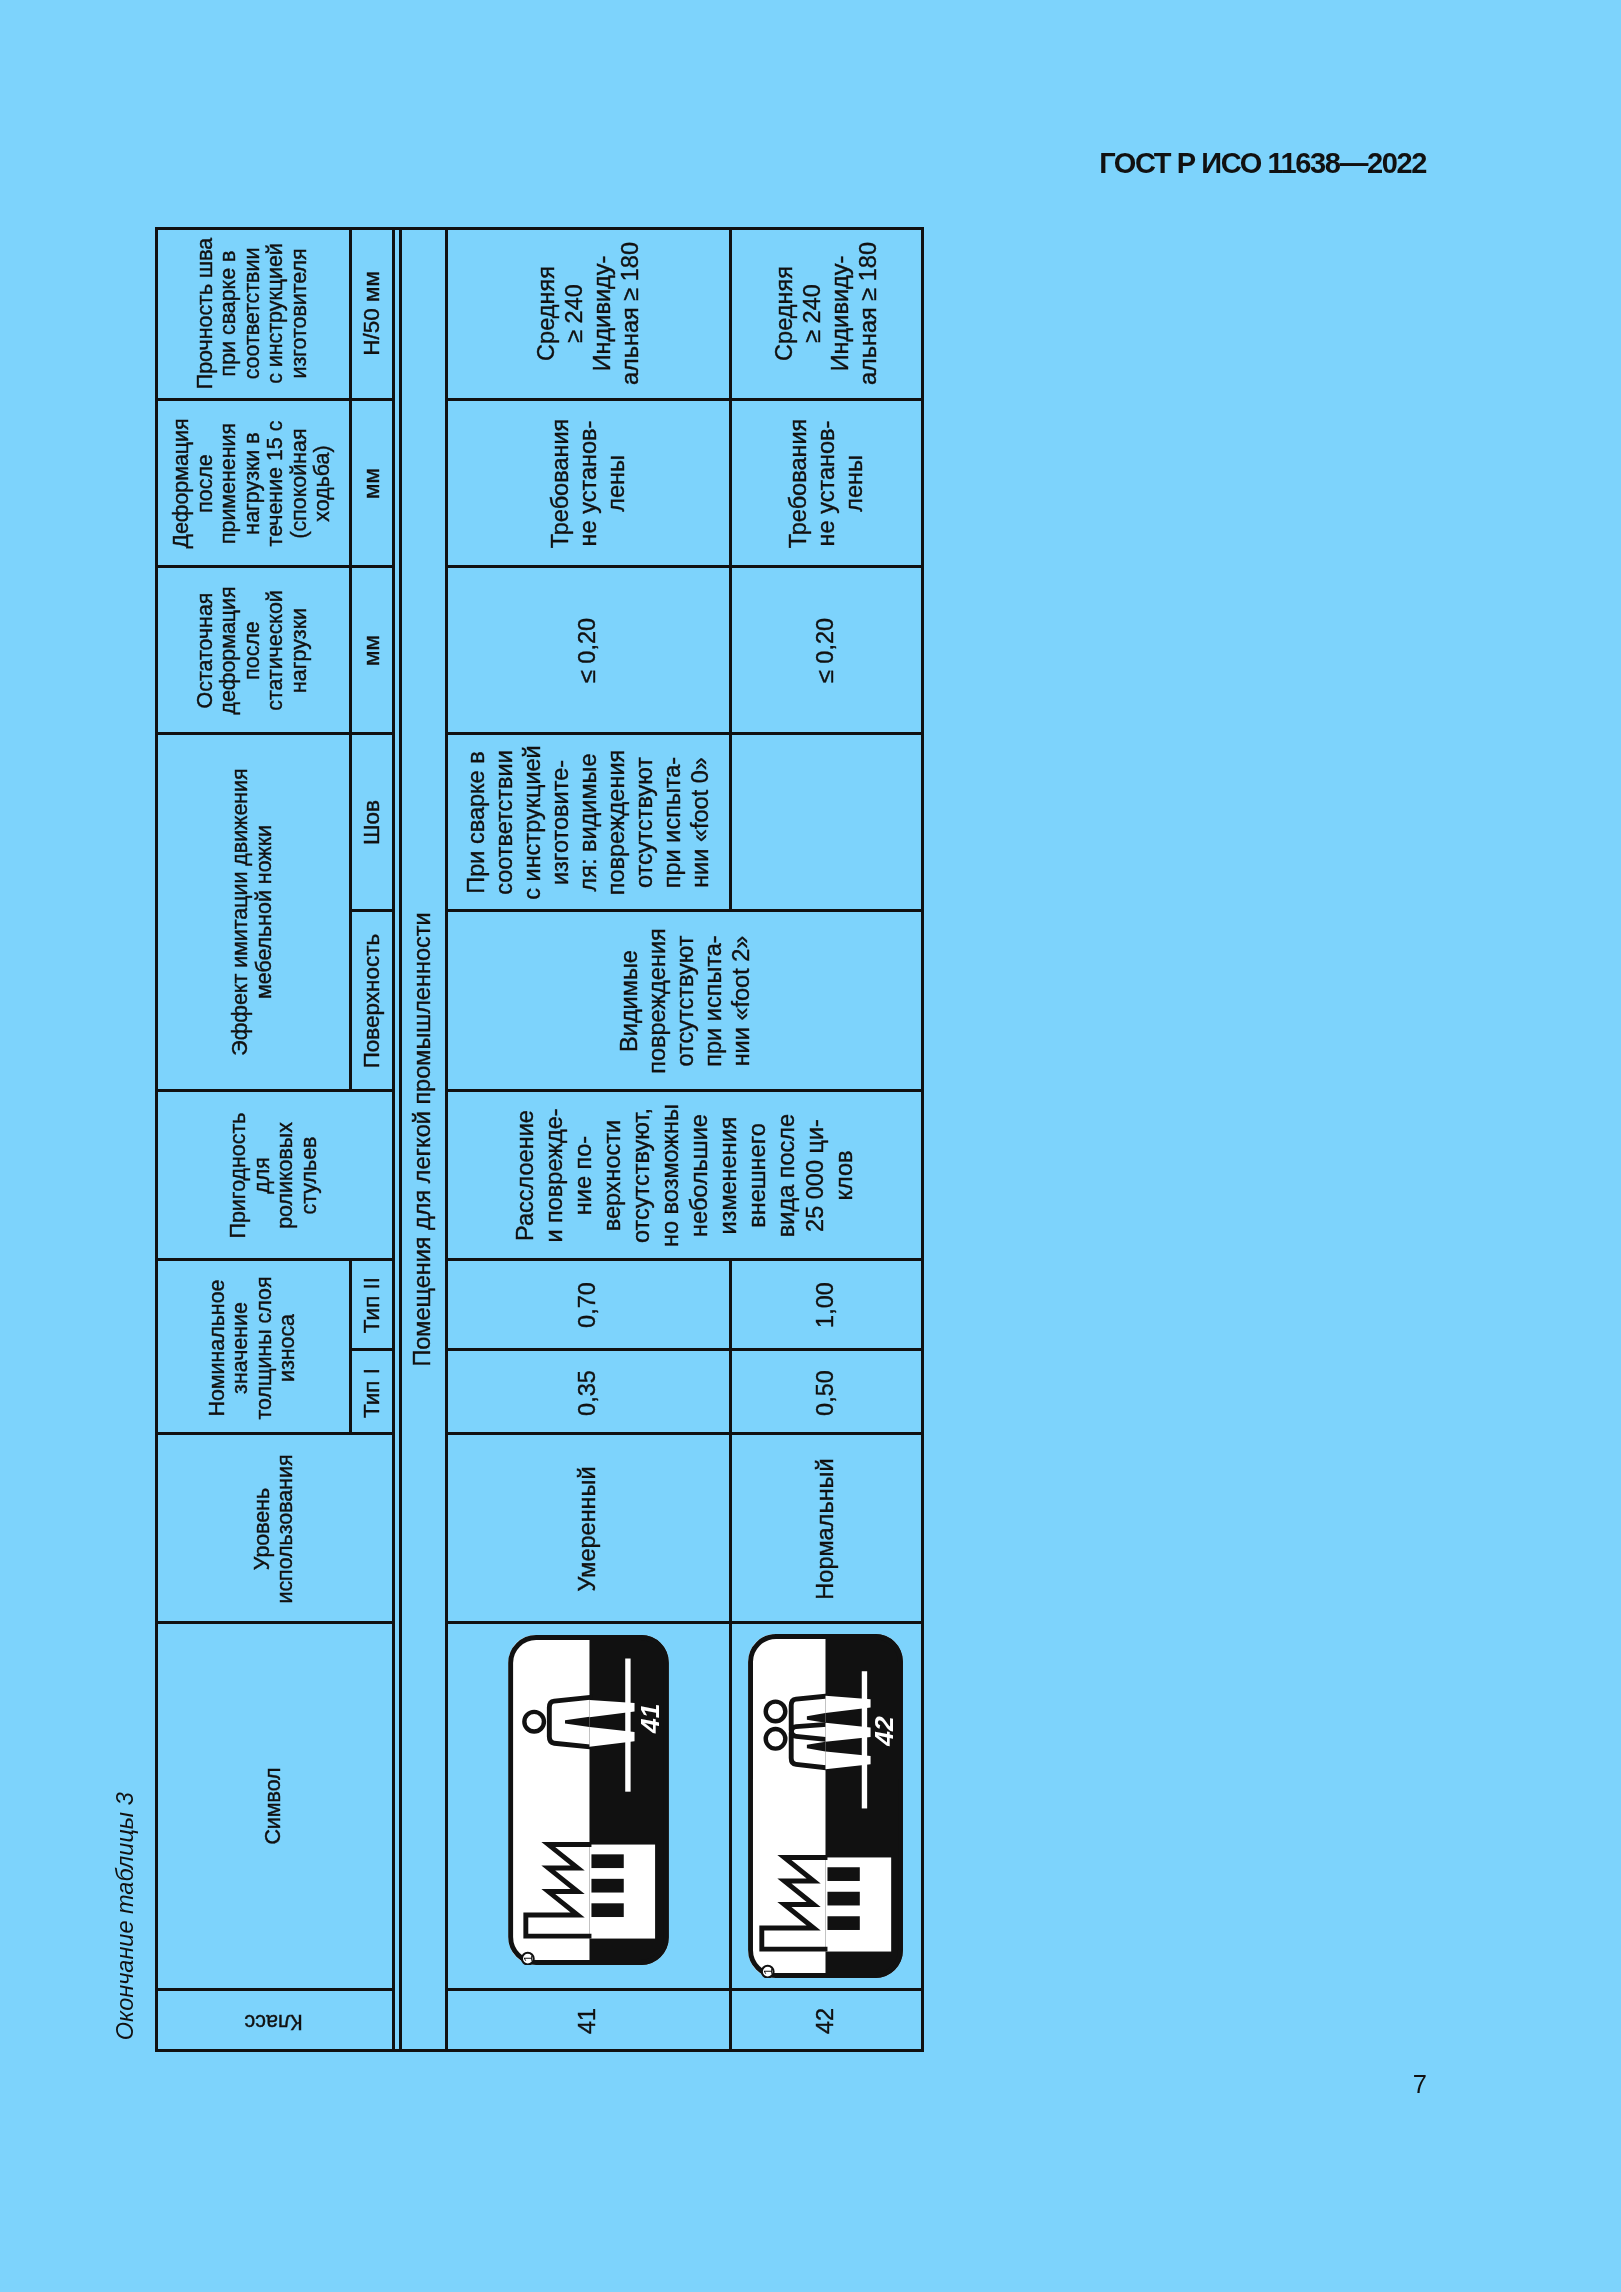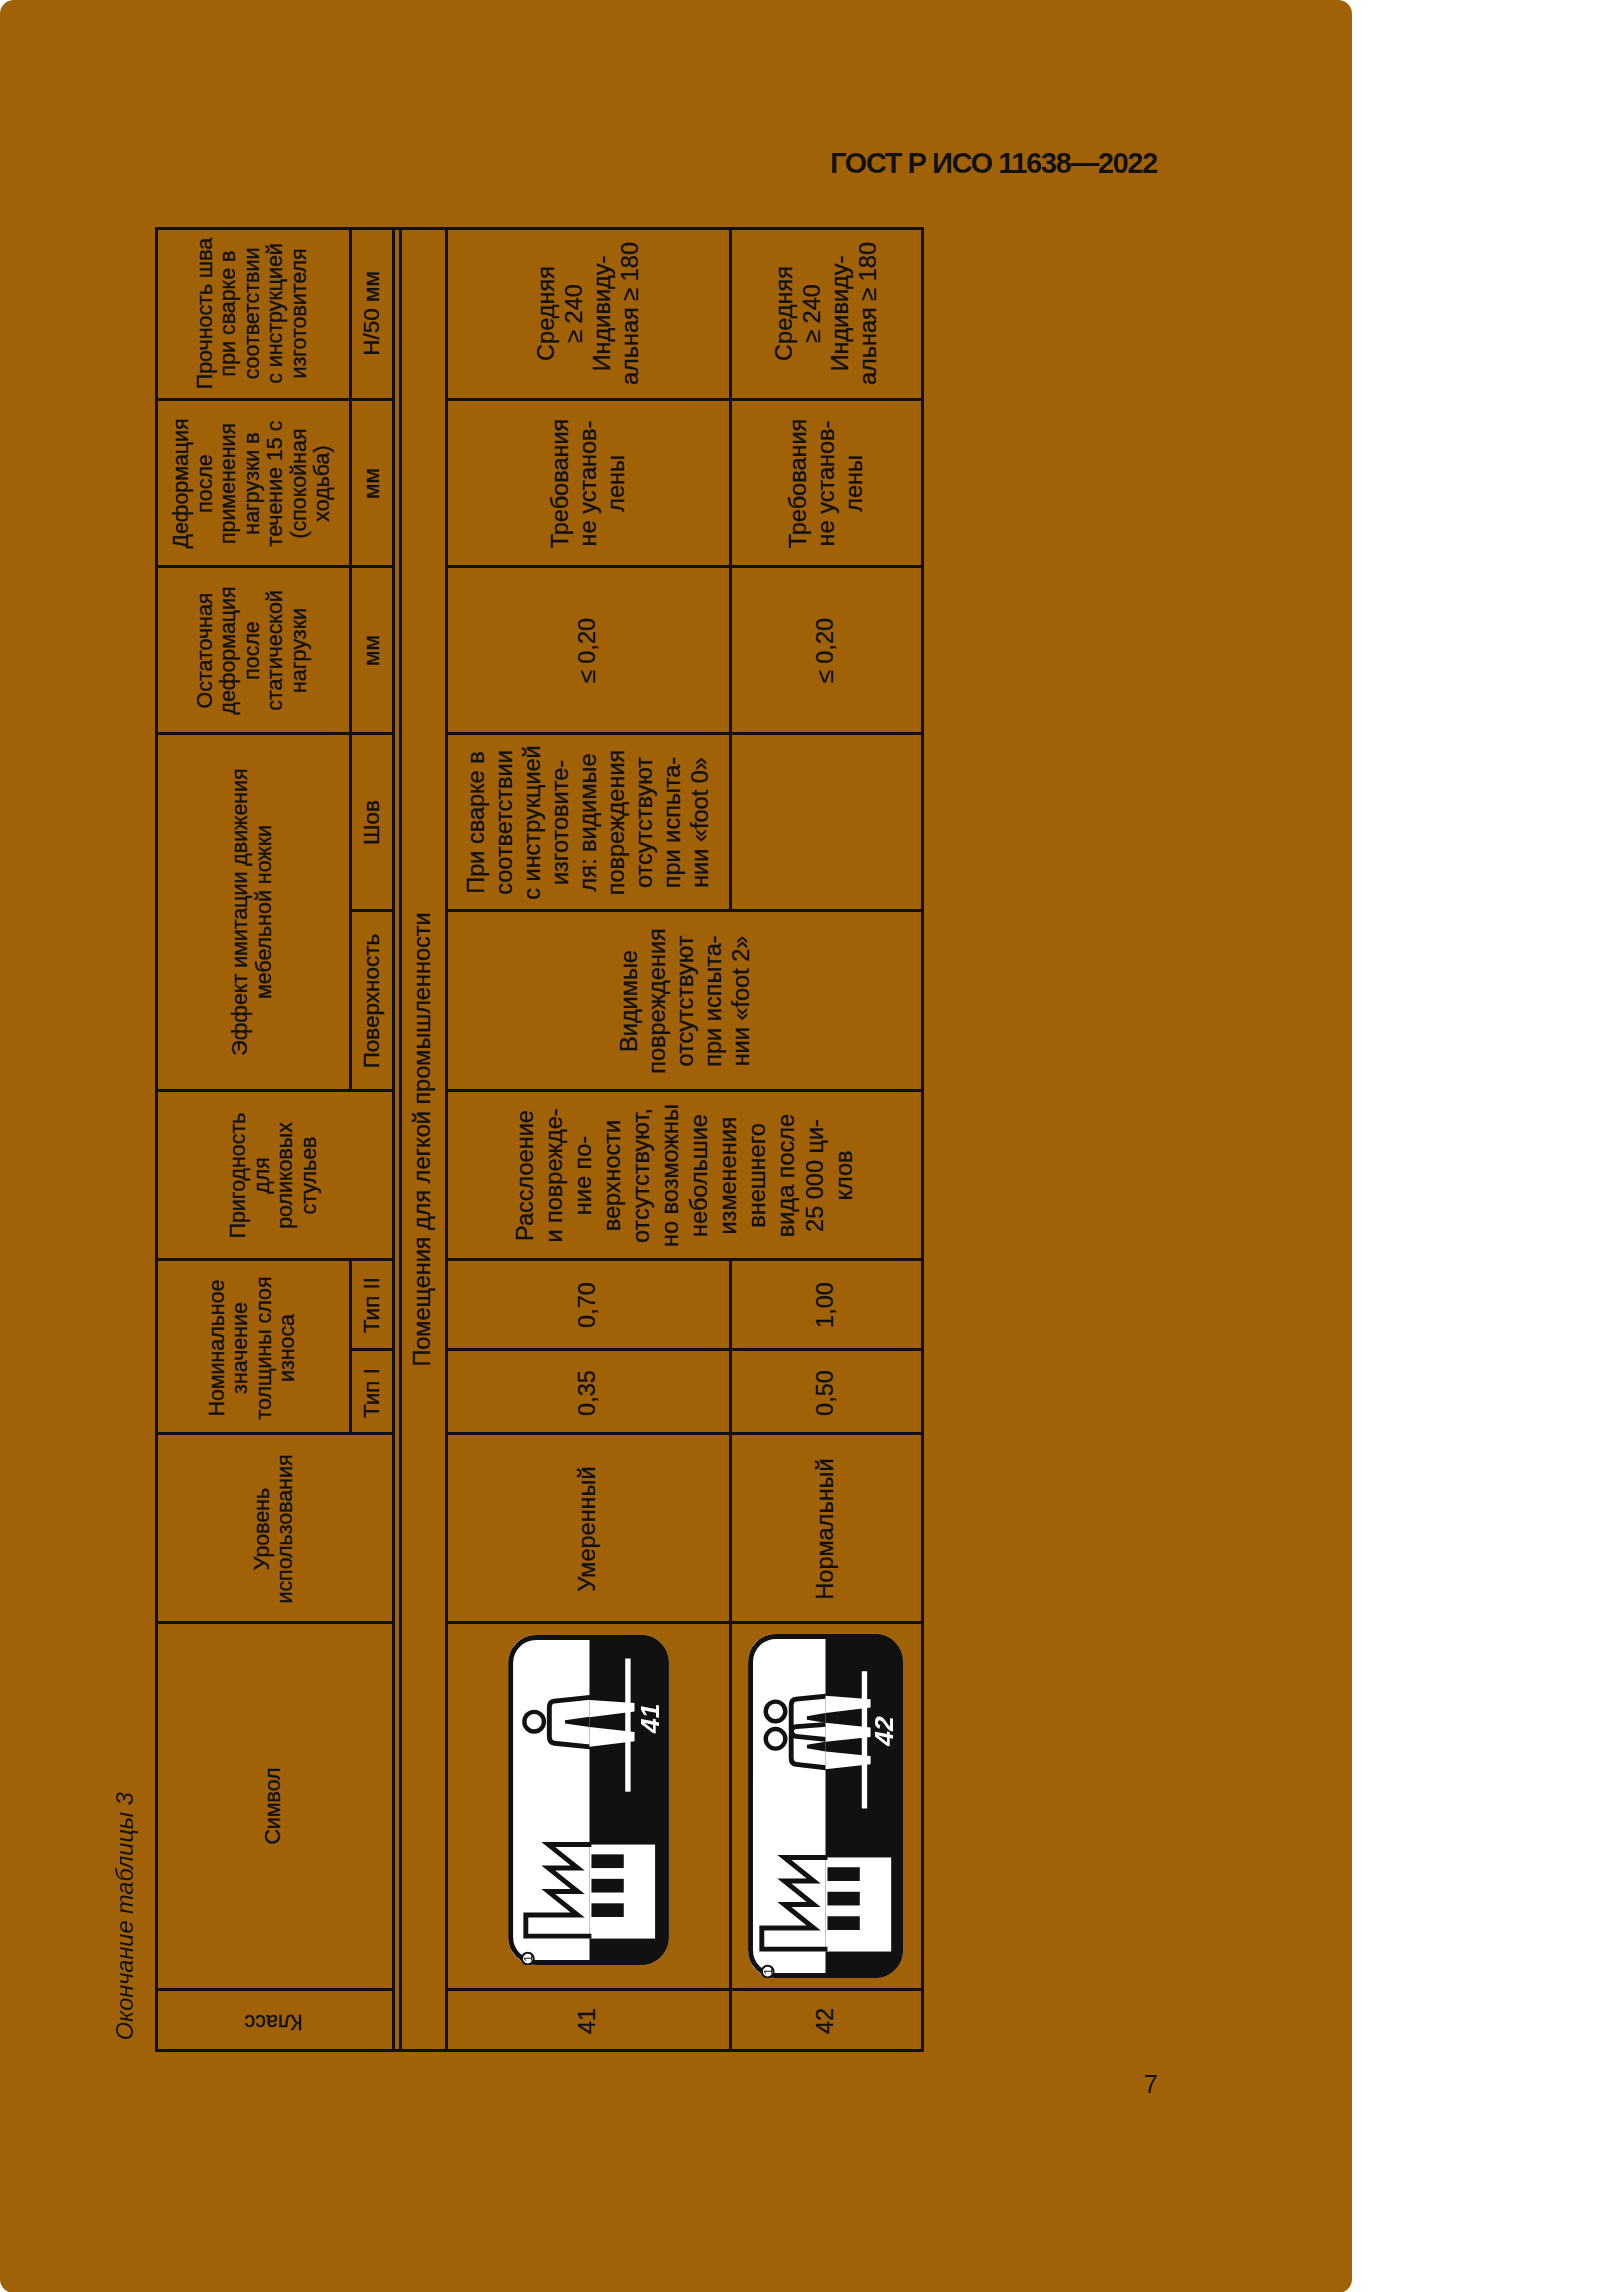--- a/index.html
+++ b/index.html
@@ -1,18 +1,18 @@
 <!DOCTYPE html>
 <html><head>
 <meta charset="utf-8">
 <style>
   html,body{margin:0;padding:0;background:#fff;}
   *{-webkit-font-smoothing:antialiased;}
-  #page{position:relative;width:1352px;height:2293px;background:#a16207;overflow:hidden;
-        font-family:"Liberation Sans",sans-serif;color:#111111;border-radius:14px;}
+  #page{position:relative;width:1621px;height:2293px;background:#7dd3fc;overflow:hidden;
+        font-family:"Liberation Sans",sans-serif;color:#111111;}
   #rot{position:absolute;left:112px;top:227px;width:1825px;height:810px;
        transform-origin:0 0;transform:rotate(-90deg) translateX(-1825px);}
   #tbl{position:absolute;left:0;top:43px;width:1825px;height:769px;}
   .ln{position:absolute;background:#111111;}
   .cell{position:absolute;display:flex;align-items:center;justify-content:center;
         text-align:center;white-space:nowrap;-webkit-text-stroke:0.4px #111111;}
   .cell.h{font-size:21.4px;line-height:23.5px;}
   .cell.b{font-size:23.5px;line-height:27.4px;}
   .cell.s{font-size:23.5px;}
   .cell.u{font-size:22.5px;}

